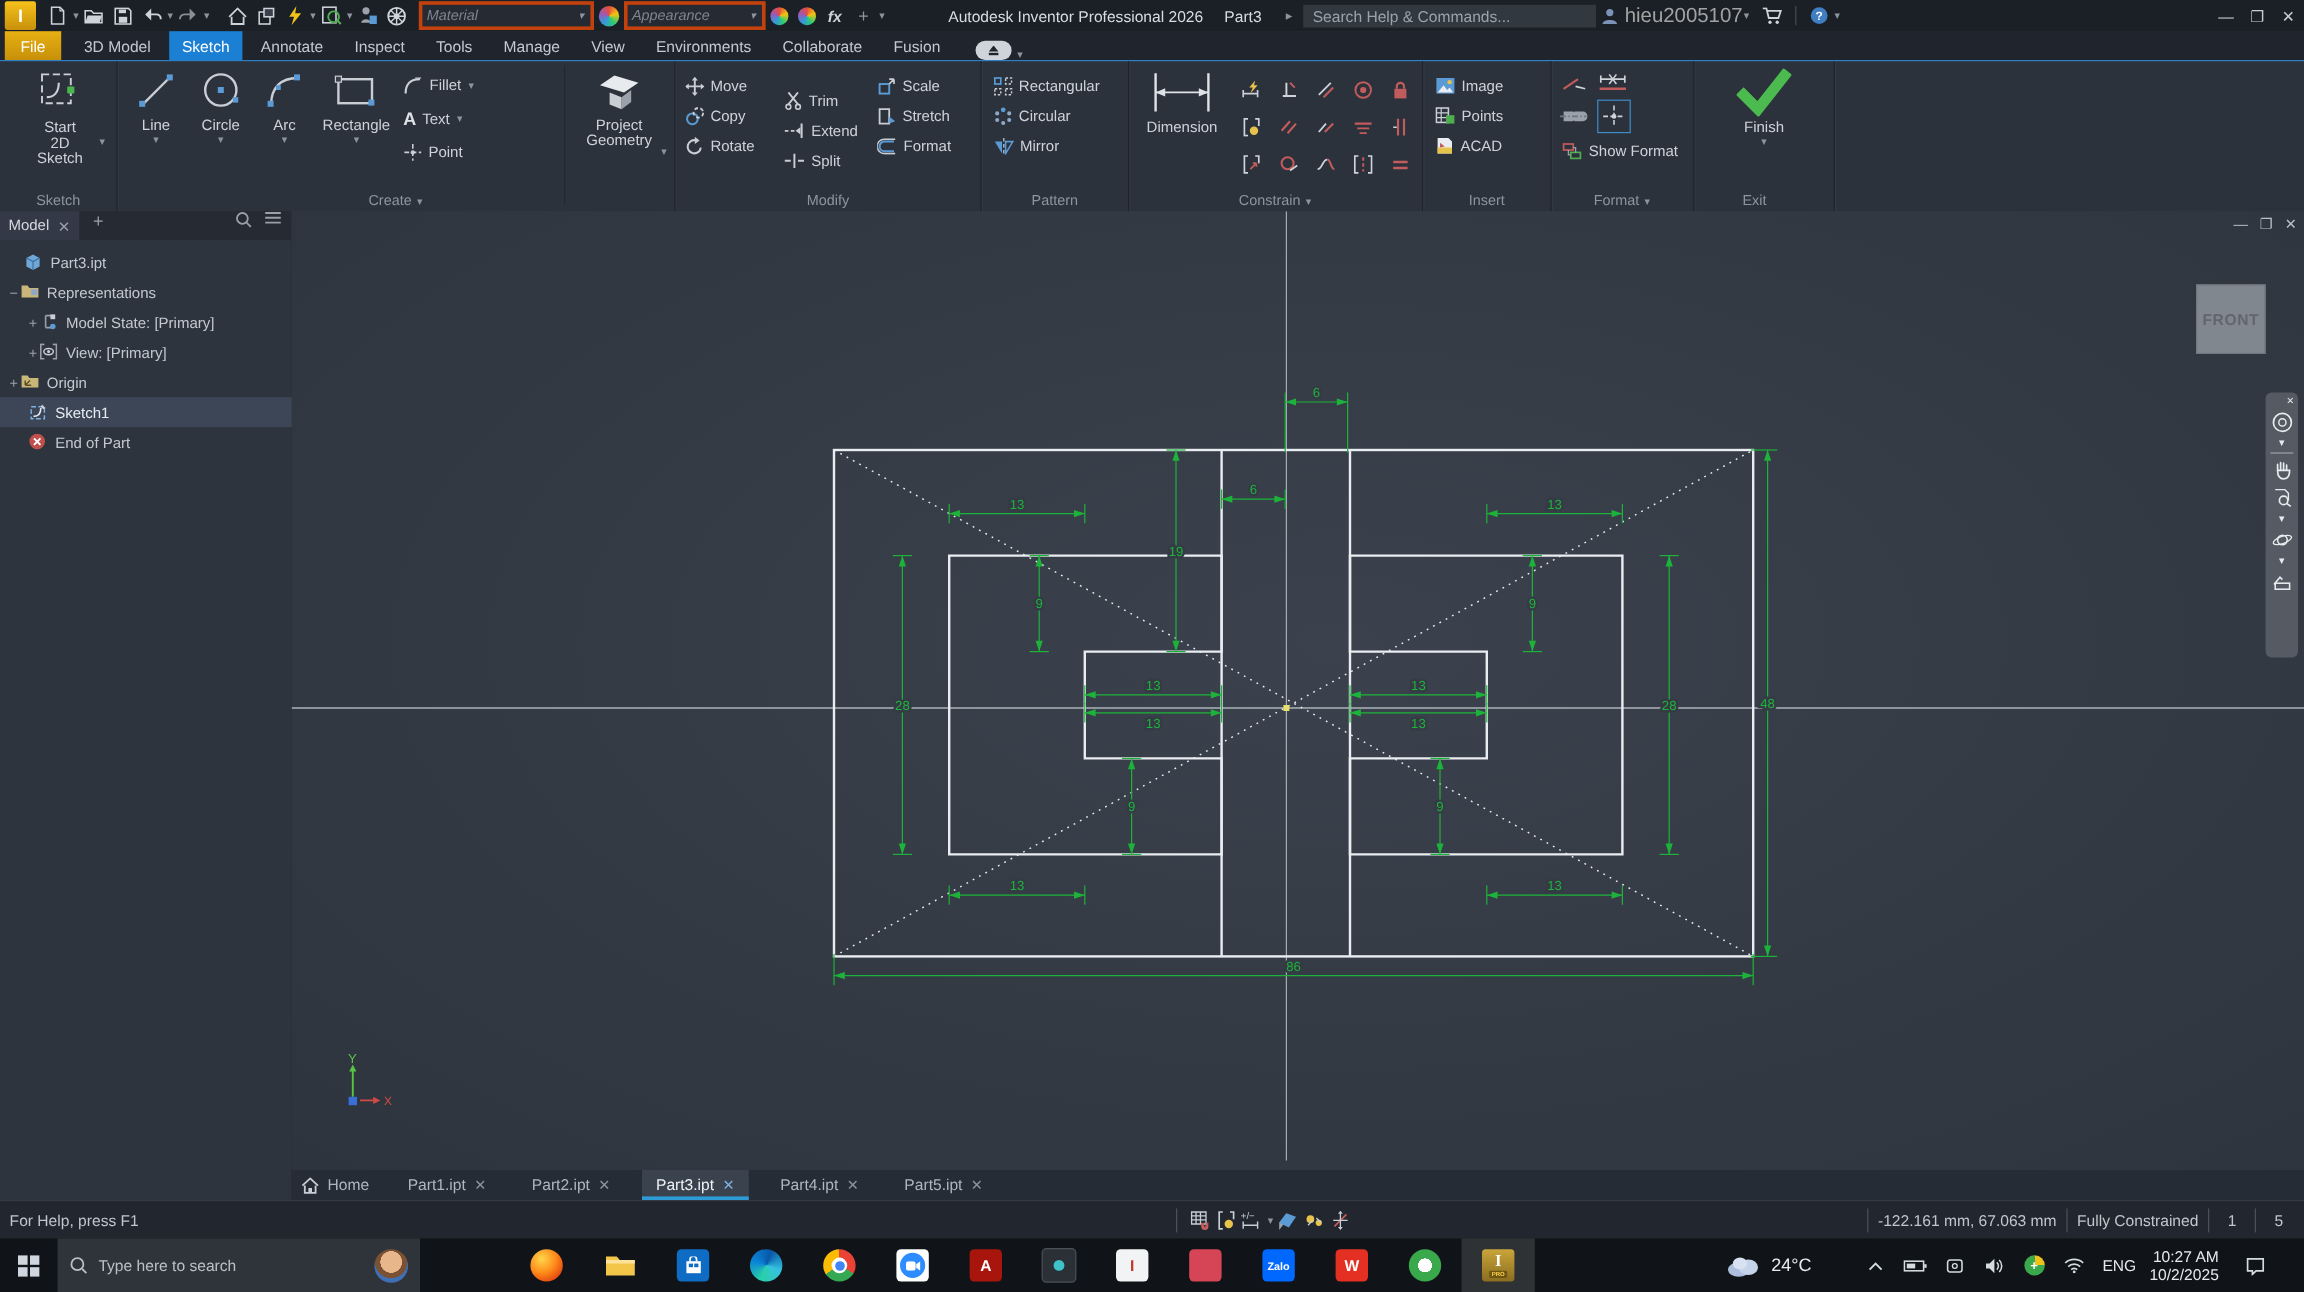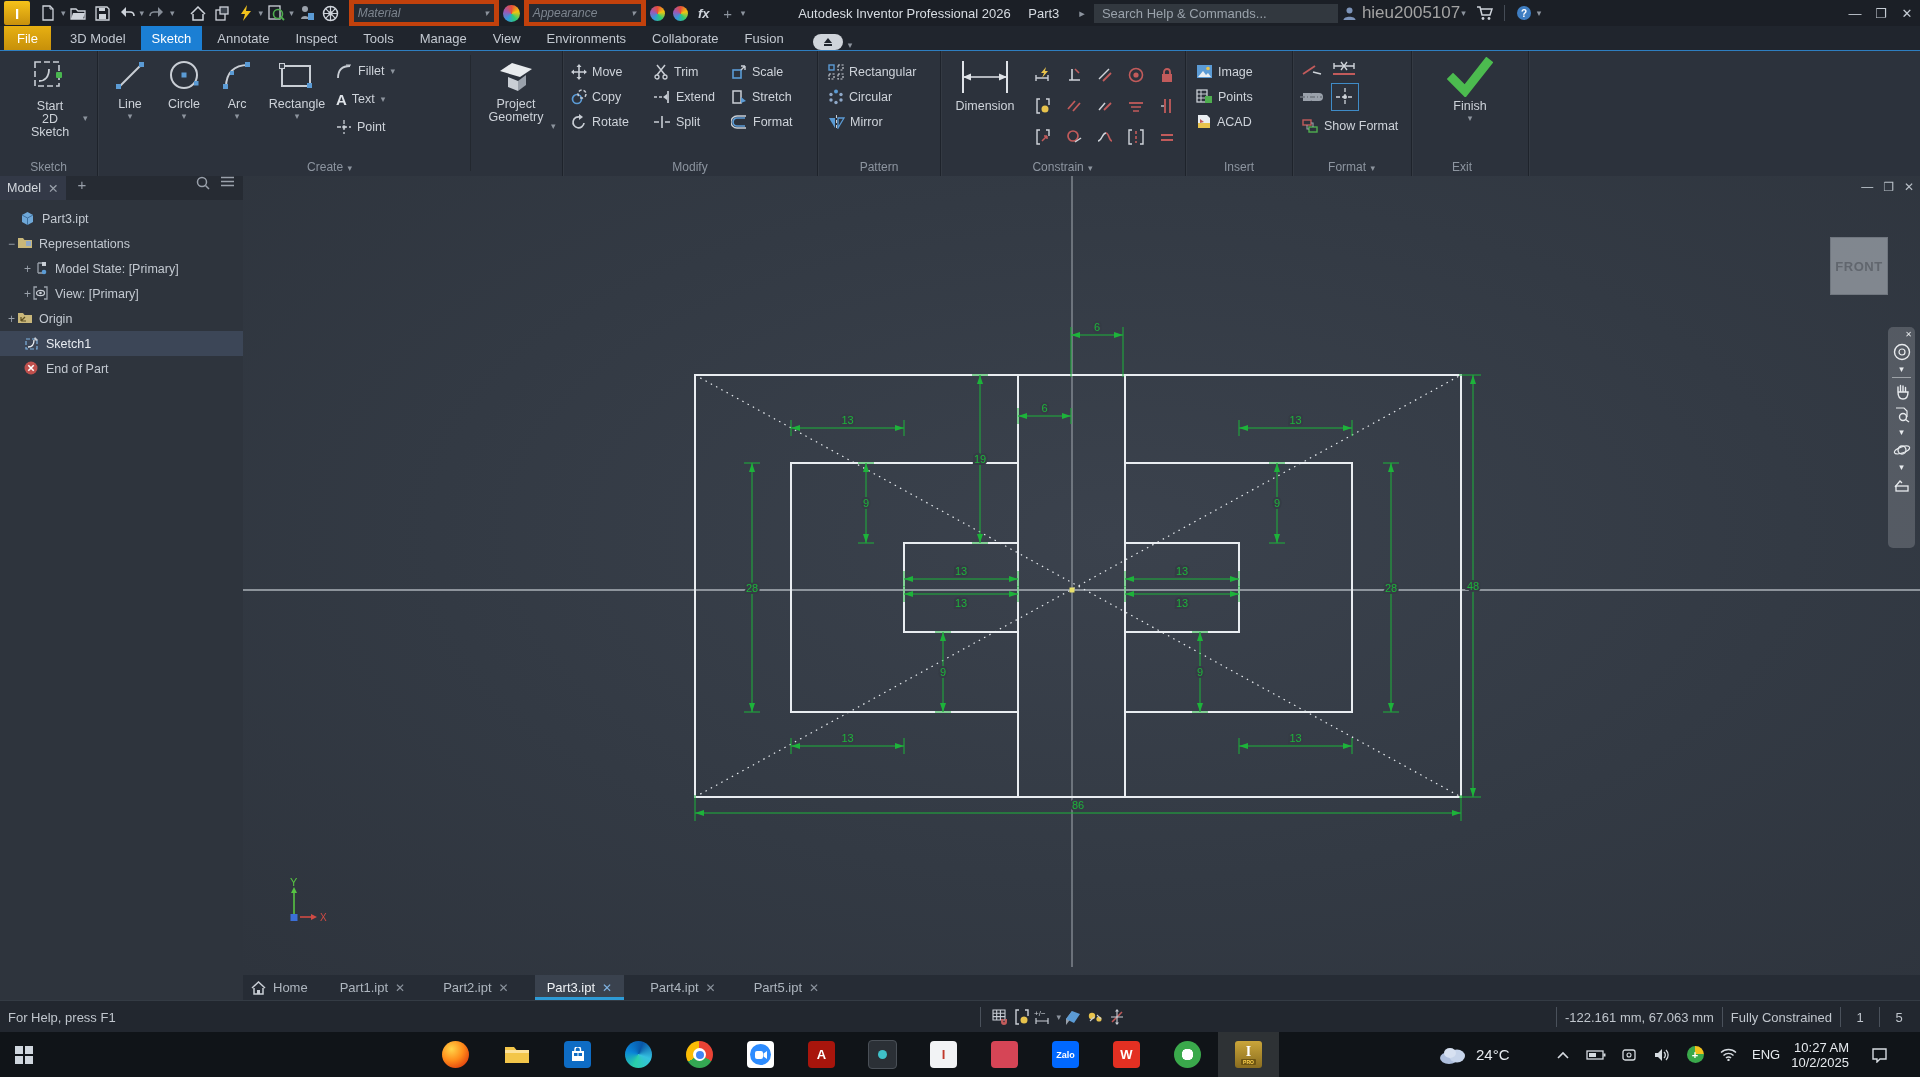--- a/index.html
+++ b/index.html
@@ -6,21 +6,21 @@
   .page{position:relative;width:1920px;height:1077px;overflow:hidden;
         font-family:"Liberation Sans",sans-serif;color:#ced3da;font-size:12.5px;
         background:#2c323c;-webkit-font-smoothing:antialiased;}
   .abs{position:absolute;}
   
   .titlebar{position:absolute;left:0;top:0;width:1920px;height:26px;background:#1b1f26;display:flex;align-items:center;}
   .logo{width:26px;height:24px;background:linear-gradient(#f6c21a,#c8900c);color:#fff;font-weight:bold;
         display:flex;align-items:center;justify-content:center;font-size:15px;border-radius:2px;margin:1px 6px 1px 4px;}
   .qico{width:24px;height:22px;display:flex;align-items:center;justify-content:center;flex:0 0 auto;}
   .car{color:#8d949e;font-size:9px;margin:0 1px;flex:0 0 auto;}
-  .qdrop{height:18px;background:#262b33;border:5px solid #c2410c;display:flex;align-items:center;
+  .qdrop{height:18px;background:#262b33;border:3px solid #c2410c;display:flex;align-items:center;
          padding:0 4px;color:#7d858f;font-style:italic;font-size:12px;flex:0 0 auto;}
   .qdrop .car{margin-left:auto;}
   .ball{width:17px;height:17px;border-radius:50%;flex:0 0 auto;
         background:conic-gradient(#e74c3c,#f1c40f,#2ecc71,#3498db,#9b59b6,#e74c3c);margin:0 4px;}
   .wtitle{color:#d7dce2;font-size:13px;white-space:nowrap;}
   .searchbox{height:19px;background:#32383f;display:flex;align-items:center;padding:0 8px;color:#9aa2ab;font-size:13px;}
   .winbtn{width:26px;height:24px;display:flex;align-items:center;justify-content:center;color:#c5ccd4;font-size:13px;}
   
   .tabsrow{position:absolute;left:0;top:26px;width:1920px;height:24px;background:#20252d;display:flex;align-items:flex-end;}
   .rtab{height:24px;display:flex;align-items:center;padding:0 11px;color:#c3c9d1;font-size:13px;margin-right:4px;}
@@ -342,21 +342,21 @@
             <span>Copy</span>
           </div>
         <div class="smallbtn">
             <svg class="s" width="16" height="16" viewBox="0 0 16 16">
               <path d="M13 9A5.5 5.5 0 1 1 9 3" fill="none" stroke="#c9ced5" stroke-width="1.7"></path>
               <path d="M8 0l4 3-4 3z" fill="#c9ced5"></path>
             </svg>
             <span>Rotate</span>
           </div>
       </div>
-      <div class="col3" style="left:90px;top:8px">
+      <div class="col3" style="left:90px;top:20px">
         <div class="smallbtn">
             <svg class="s" width="16" height="16" viewBox="0 0 16 16">
               <path d="M4 1l8 10M12 1L4 11" stroke="#c9ced5" stroke-width="1.5"></path>
               <circle cx="4" cy="13" r="2" fill="none" stroke="#c9ced5" stroke-width="1.3"></circle>
               <circle cx="12" cy="13" r="2" fill="none" stroke="#c9ced5" stroke-width="1.3"></circle>
             </svg>
             <span>Trim</span>
           </div>
         <div class="smallbtn">
             <svg class="s" width="18" height="14" viewBox="0 0 18 14">
@@ -988,20 +988,28 @@
 
   <div class="taskbar">
     <div class="appslot" style="width:48px">
       <svg class="s" width="18" height="18" viewBox="0 0 18 18">
           <rect x="0" y="0" width="8" height="8" fill="#cfd6dd"></rect>
           <rect x="10" y="0" width="8" height="8" fill="#cfd6dd"></rect>
           <rect x="0" y="10" width="8" height="8" fill="#cfd6dd"></rect>
           <rect x="10" y="10" width="8" height="8" fill="#cfd6dd"></rect>
         </svg>
     </div>
+    <div class="tsearch">
+      <svg class="s" width="15" height="15" viewBox="0 0 15 15">
+          <circle cx="6.5" cy="6.5" r="5" fill="none" stroke="#b9c0c7" stroke-width="1.5"></circle>
+          <path d="M10.5 10.5L14 14" stroke="#b9c0c7" stroke-width="1.5"></path>
+        </svg>
+      <span>Type here to search</span>
+      <span style="margin-left:auto;width:28px;height:28px;border-radius:50%;background:radial-gradient(circle at 50% 38%,#e8b68b 0 40%,#7a5233 41% 60%,#3f6fb5 61%);flex:0 0 auto"></span>
+    </div>
     <div style="position:absolute;left:425px;top:0;display:flex">
       <div class="appslot">
           <span class="aico" style="border-radius:50%;background:radial-gradient(circle at 35% 30%,#ffd54a,#ff8c1a 45%,#e3450f 80%)"></span>
         </div>
       <div class="appslot">
           <span class="aico">
             <svg class="s" width="26" height="22" viewBox="0 0 26 22">
               <path d="M1 3h9l2.5 3H25v13H1z" fill="#f3c64a"></path>
               <path d="M1 6h24v3H1z" fill="#fde29a"></path>
             </svg>

